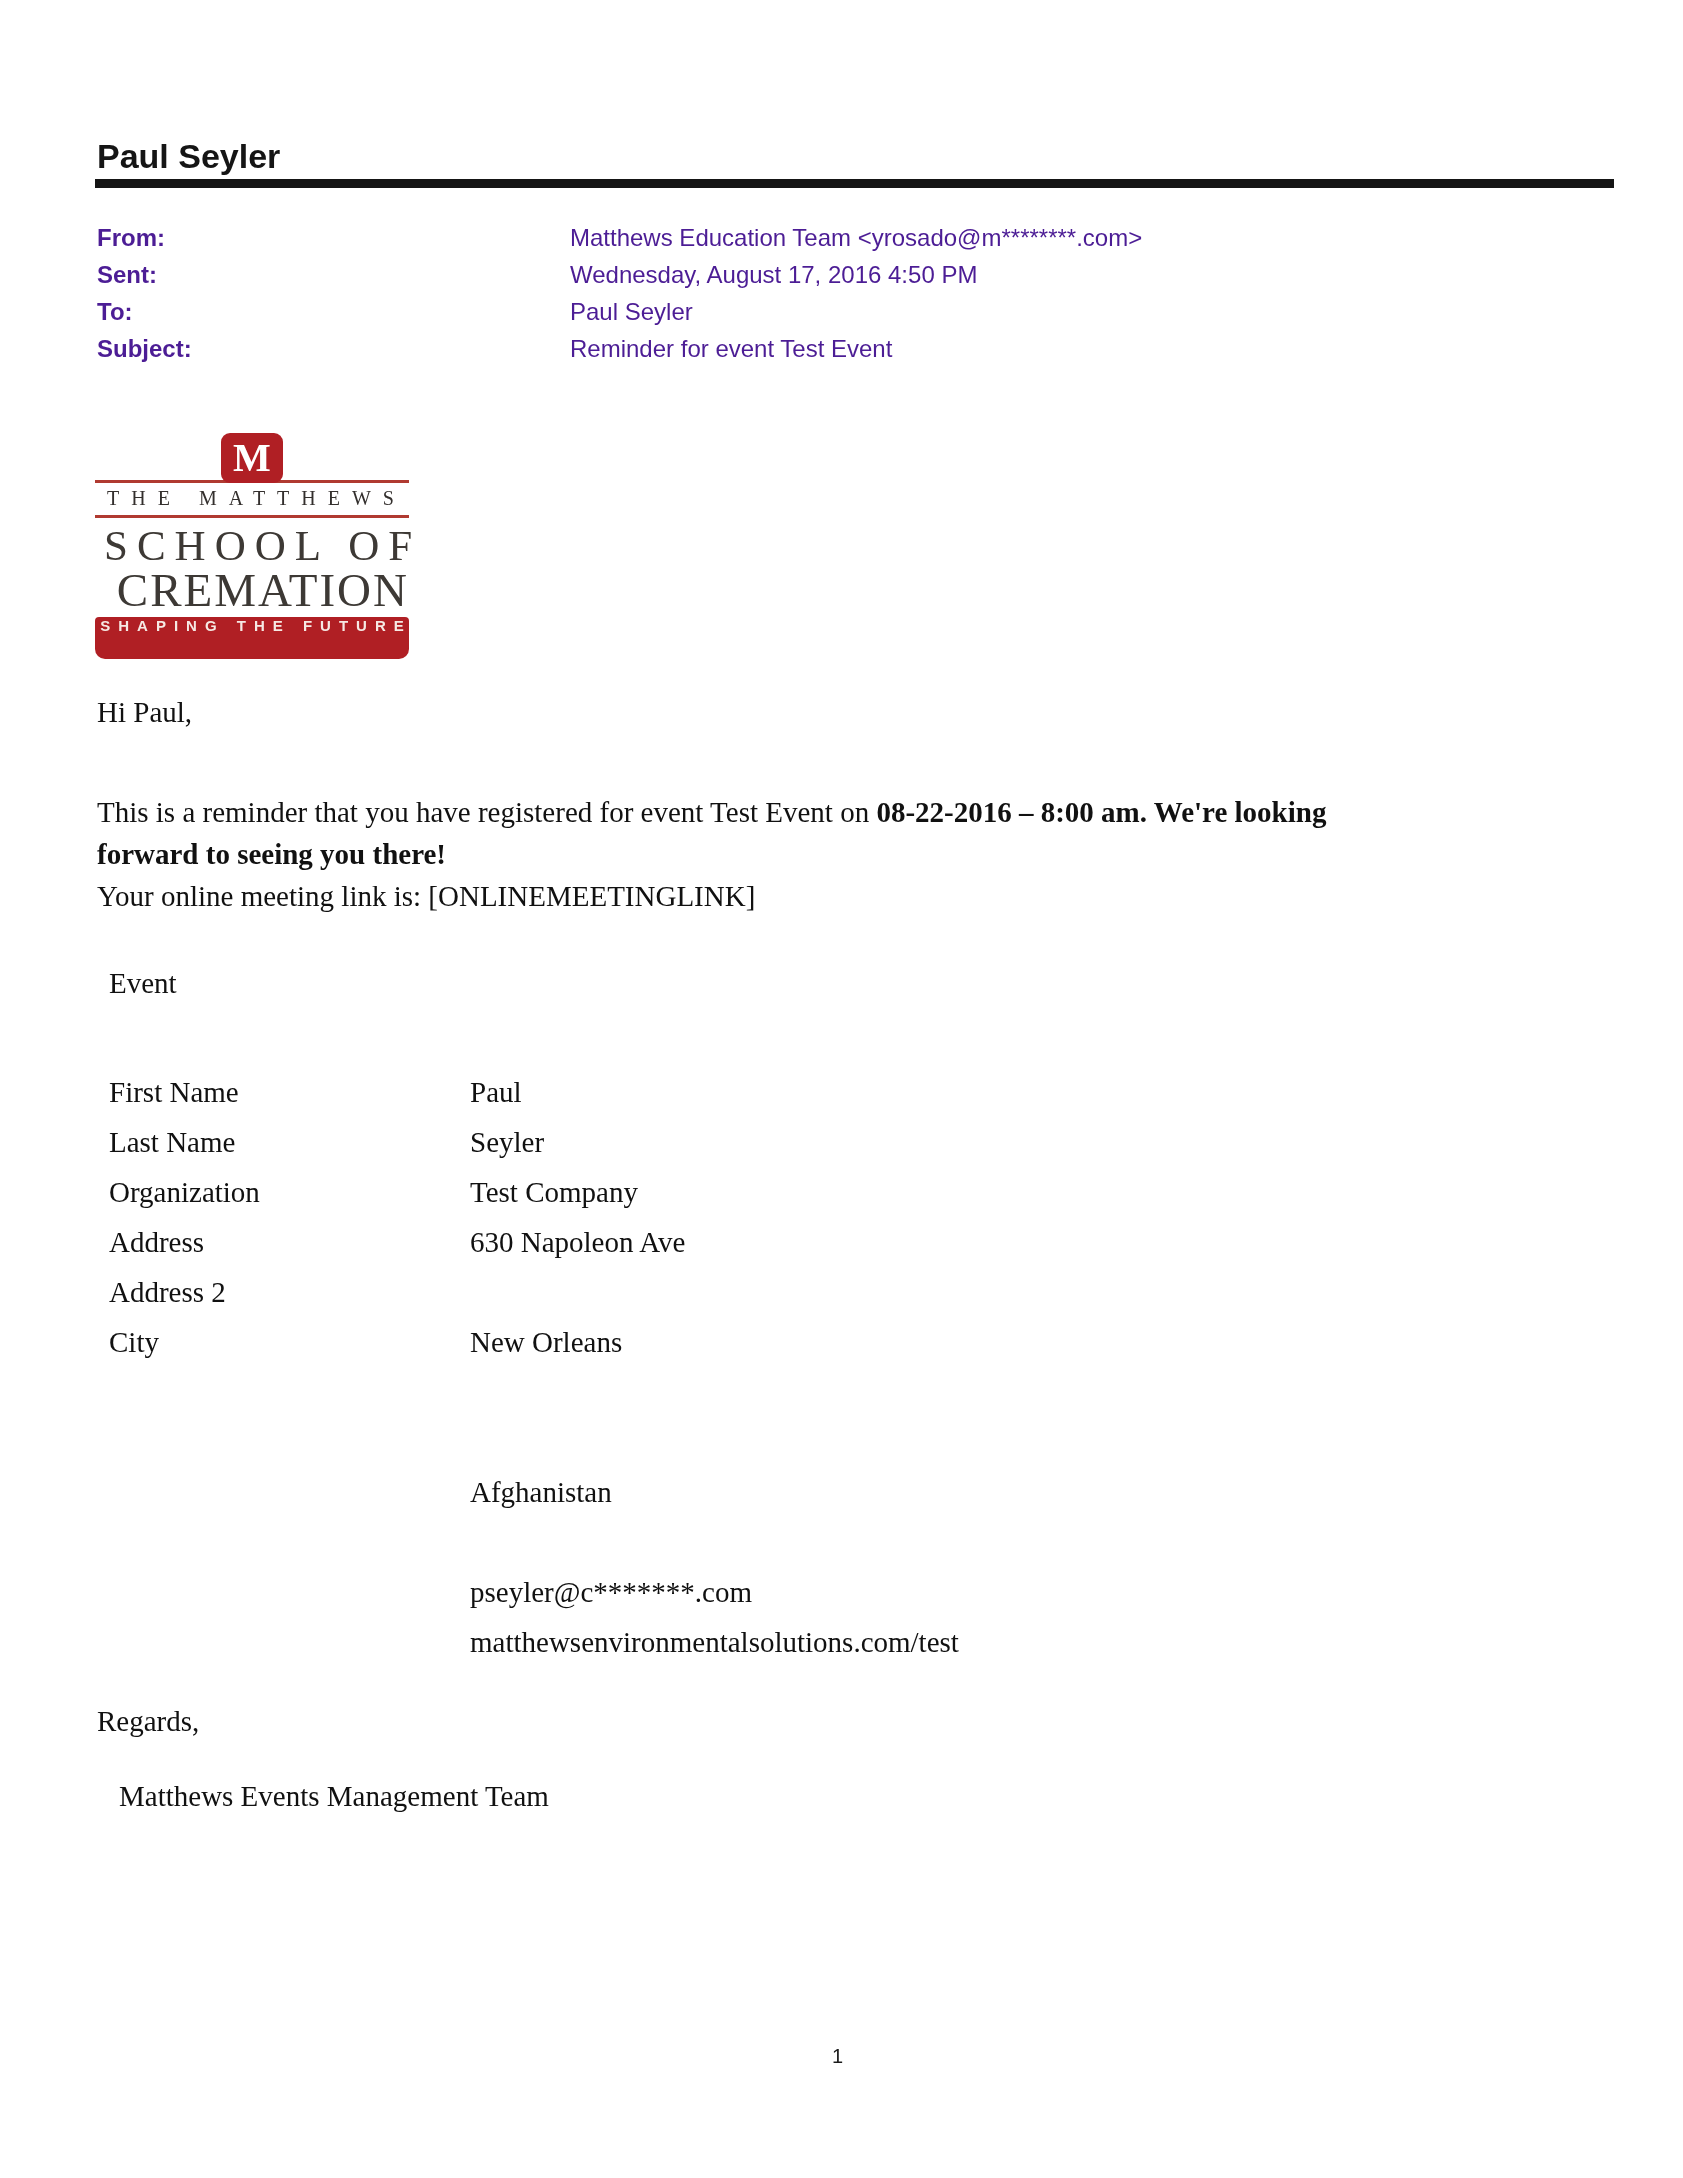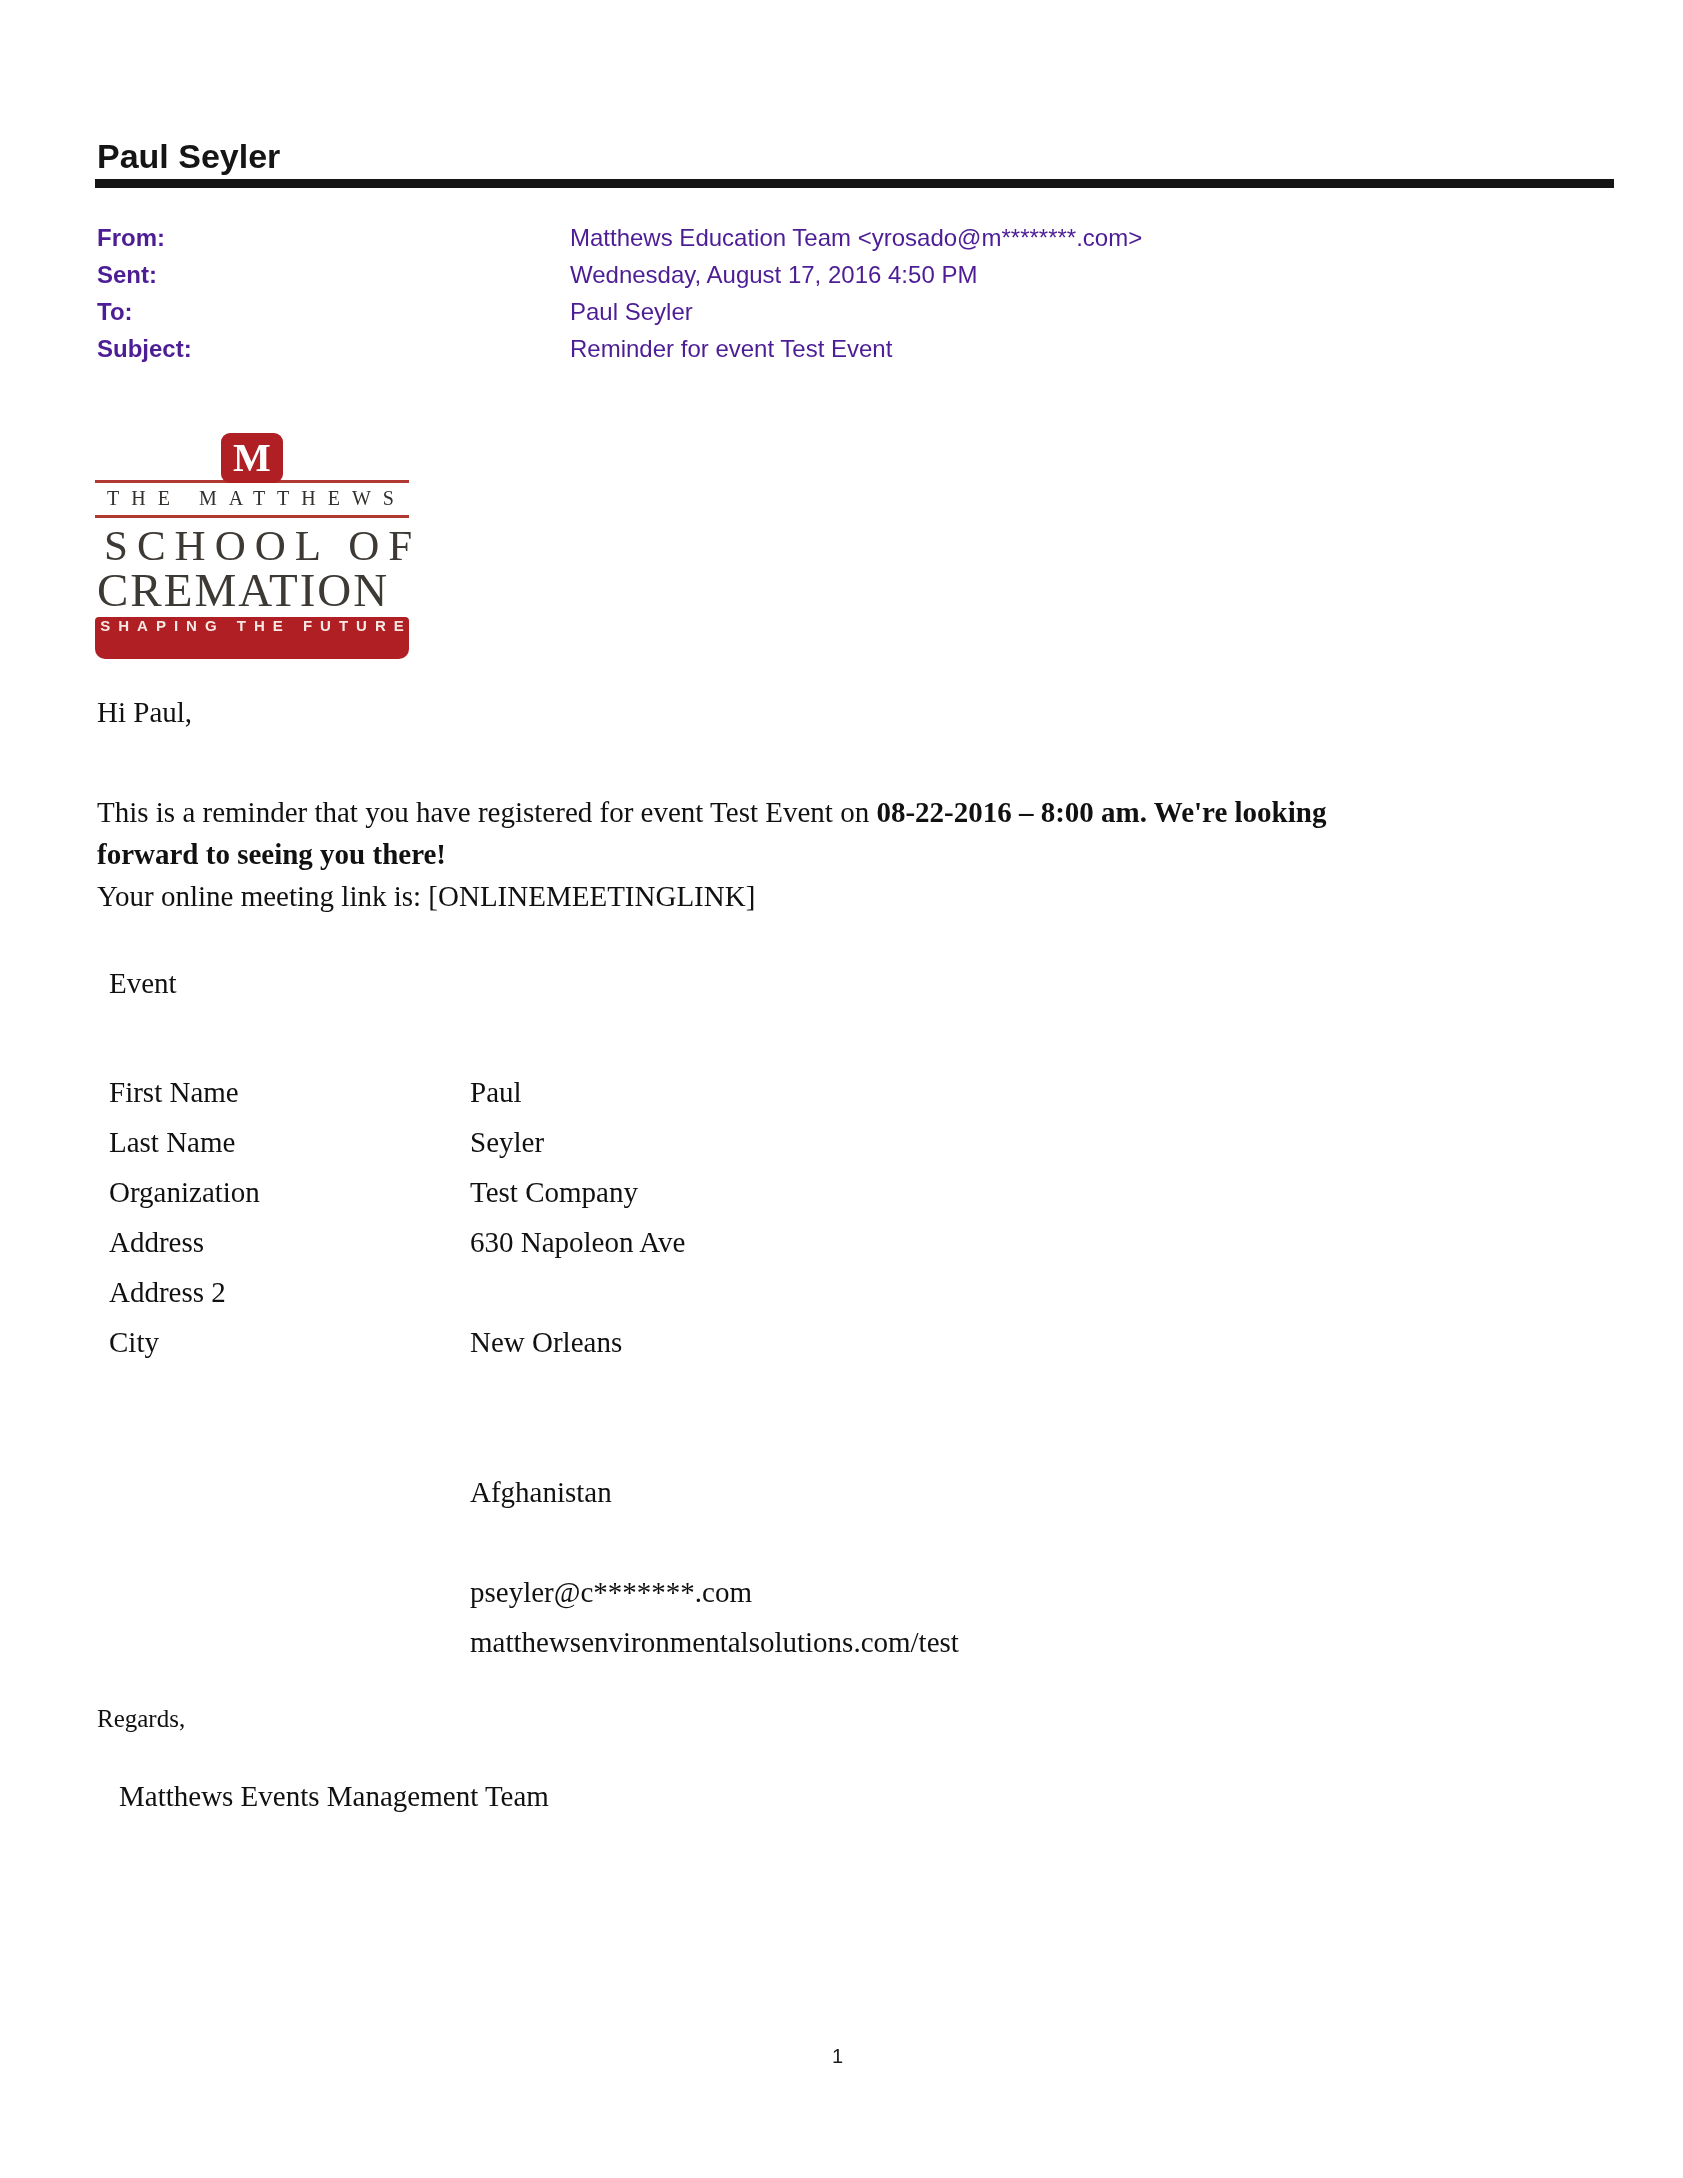--- a/index.html
+++ b/index.html
@@ -68,21 +68,21 @@
   .logo-school{
     position:absolute;left:0;top:91px;width:314px;
     text-align:center;
     font-family:"Liberation Serif", serif;
     font-size:43px;color:var(--logo-dark);
     letter-spacing:9px;text-indent:9px;
     white-space:nowrap;line-height:1;
   }
   .logo-cremation{
     position:absolute;left:0;top:134px;width:314px;
-    text-align:left;
+    text-align:right;
     font-family:"Liberation Serif", serif;
     font-size:47px;color:var(--logo-dark);
     letter-spacing:2px;text-indent:2px;
     white-space:nowrap;line-height:1;
   }
   .logo-banner{
     position:absolute;left:0;top:184px;width:314px;height:42px;
     background:var(--logo-red);
     border-radius:4px 4px 10px 10px;
     display:flex;justify-content:center;
@@ -101,21 +101,21 @@
   }
   .para b{font-weight:bold;}
   .meeting{position:absolute;left:97px;top:880px;font-size:29px;}
   .event-label{position:absolute;left:109px;top:967px;font-size:29px;}
 
   .reg-table{position:absolute;left:109px;top:1059px;width:1089px;}
   .reg-row{display:flex;height:50px;align-items:flex-end;font-size:29px;}
   .reg-label{flex:0 0 361px;}
   .reg-value{flex:1;}
 
-  .closing{position:absolute;left:97px;top:1705px;font-size:25px;}
+  .closing{position:absolute;left:97px;top:1705px;font-size:29px;}
   .signature{position:absolute;left:97px;top:1780px;font-size:29px;margin-left:22px;}
 
   .page-number{
     position:absolute;left:0;top:2045px;width:1675px;
     text-align:center;
     font-family:"Liberation Sans", sans-serif;
     font-size:20px;color:#1b1b1b;
   }
 </style>
 </head>

